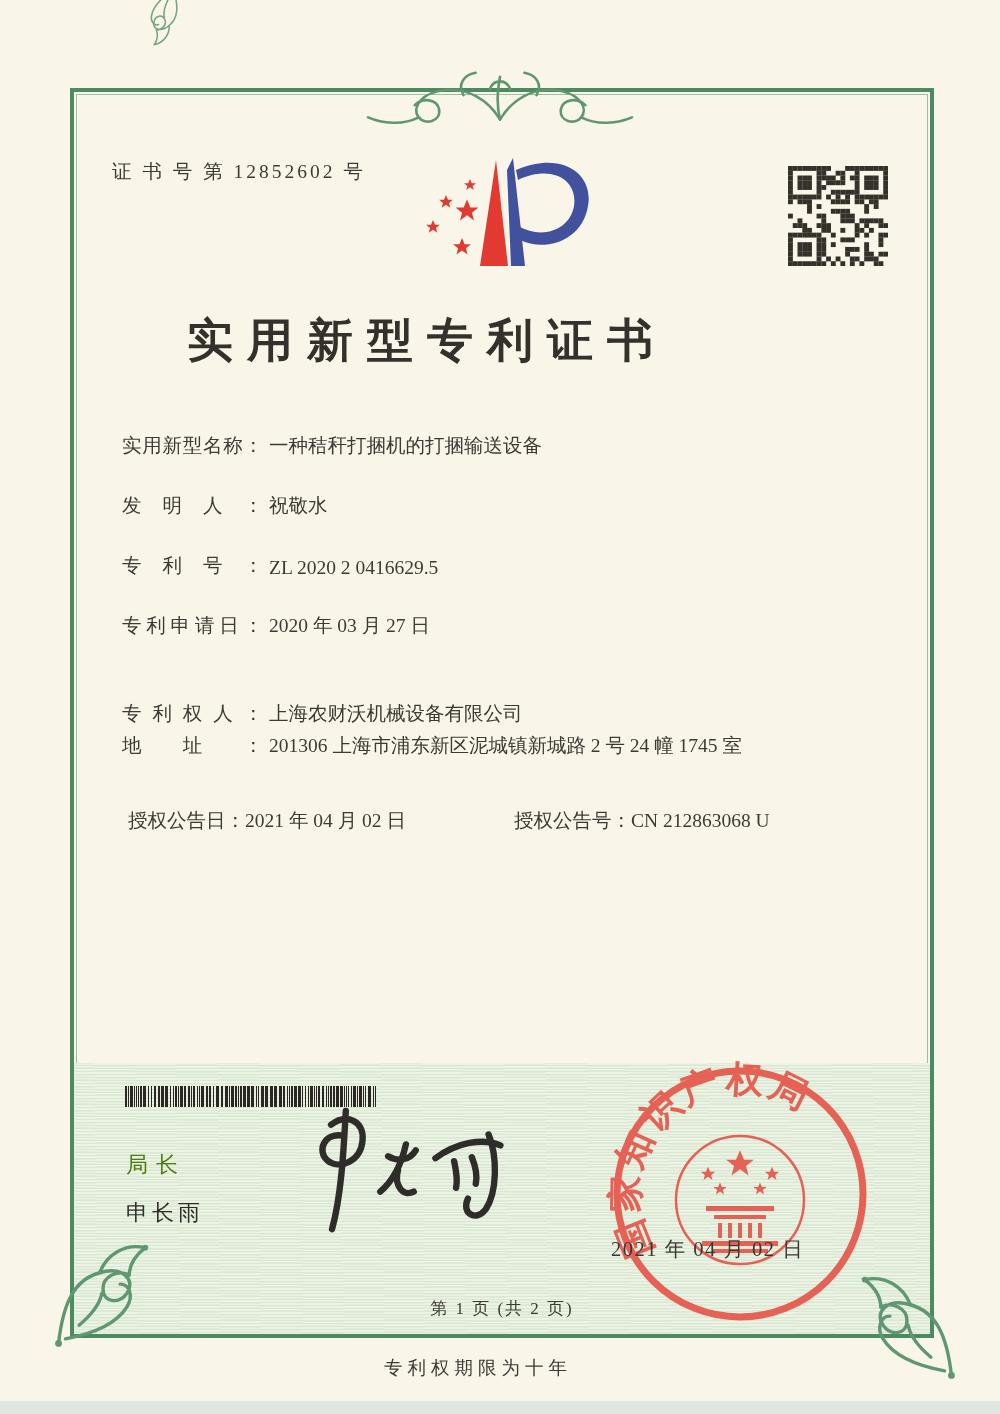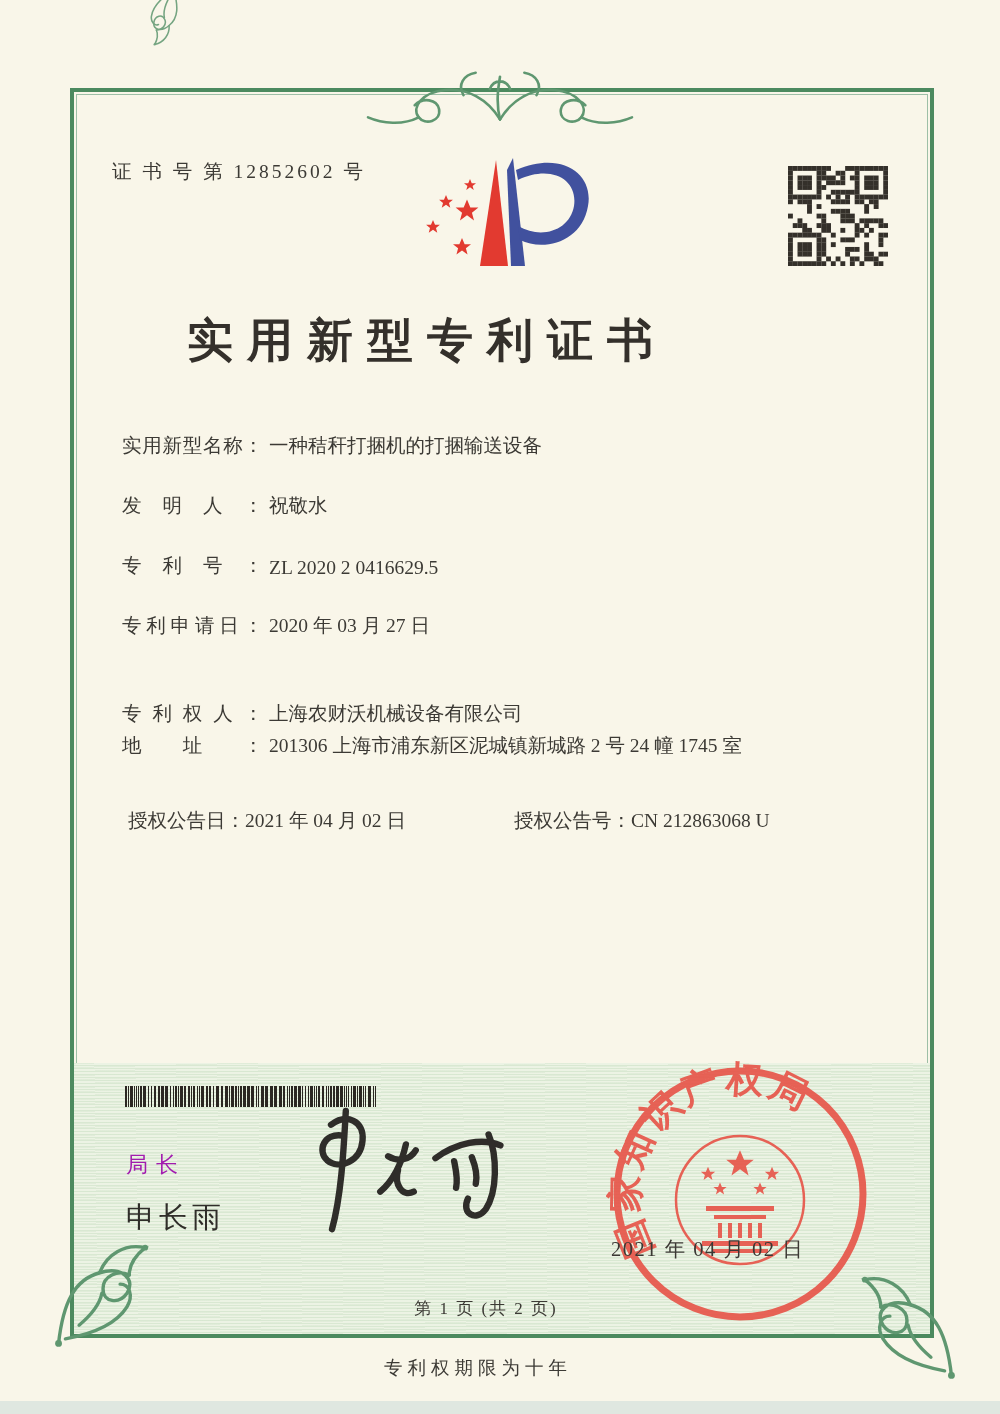--- a/index.html
+++ b/index.html
@@ -38,26 +38,26 @@
   .field .label{display:inline-block;width:141px;text-align:justify;text-align-last:justify;vertical-align:bottom;}
   .field .value{margin-left:6px;}
   .f0{top:432px}.f1{top:492px}.f2{top:552px}.f3{top:612px}.f4{top:700px}.f5{top:732px}
   .grant-row{top:791px;left:128px;font-size:19.5px;white-space:nowrap;margin-top:16px;}
   .grant-no{position:absolute;left:386px;top:0;white-space:nowrap;}
   
   .paras{left:122px;top:845px;width:762px;font-size:19px;line-height:1.68;text-align:justify;color:#3b3834;}
   .paras p{margin:0;text-indent:2em;}
   
   .barcode{left:125px;top:1086px;width:258px;height:21px;}
-  .director-title{left:126px;top:1150px;font-size:22px;letter-spacing:8px;color:#a21caf;}
-  .director-name{left:126px;top:1198px;font-size:29px;letter-spacing:4px;color:#2f2d29;}
+  .director-title{left:126px;top:1150px;font-size:22px;letter-spacing:8px;color:#4d7c0f;}
+  .director-name{left:126px;top:1198px;font-size:22px;letter-spacing:4px;color:#2f2d29;}
   .signature{left:270px;top:1104px;width:256px;height:136px;}
   .seal{left:606px;top:1060px;width:268px;height:268px;opacity:.92;z-index:4;}
   .seal-date{left:611px;top:1235px;font-size:20.5px;letter-spacing:1.5px;z-index:5;color:#3b3834;}
-  .page-num{left:54px;width:864px;text-align:center;top:1297px;font-size:17px;letter-spacing:2px;z-index:3;}
+  .page-num{left:70px;width:864px;text-align:center;top:1297px;font-size:17px;letter-spacing:2px;z-index:3;}
   .back-note{left:384px;top:1355px;font-size:18.5px;letter-spacing:5px;}
   .page-edge{left:0;right:0;bottom:0;height:13px;background:#dfe7e0;}
   
   .orn{pointer-events:none;z-index:2;}
   .orn-topcenter{left:366px;top:54px;width:268px;height:74px;}
   .orn-topleft{left:86px;top:-6px;width:150px;height:52px;transform:rotate(6deg);opacity:.85;}
   .orn-bl{left:54px;top:1234px;width:114px;height:114px;}
   .orn-br{left:842px;top:1266px;width:114px;height:114px;transform:scaleX(-1);}
 </style>
 </head>

